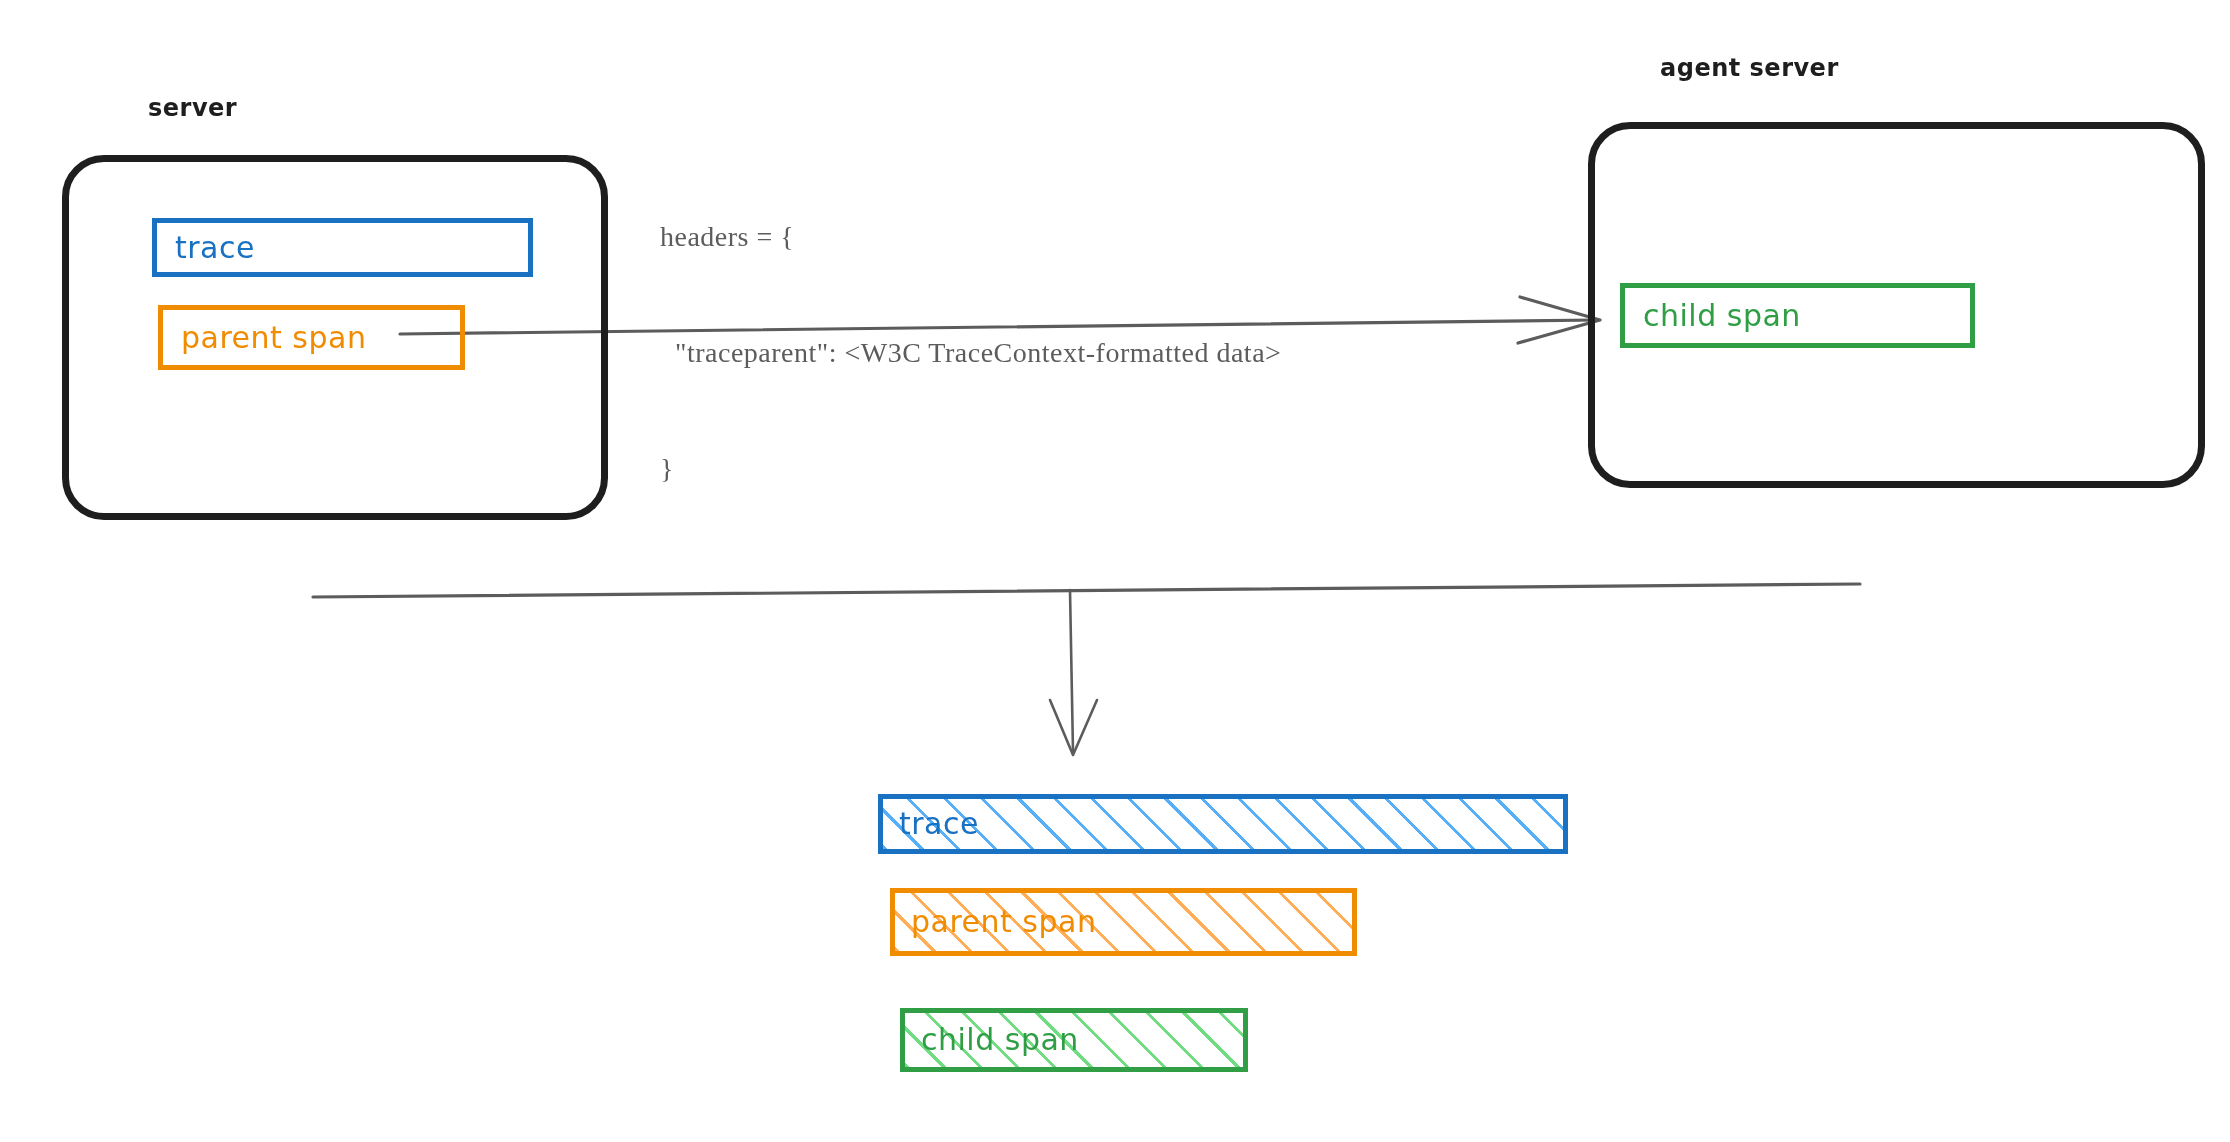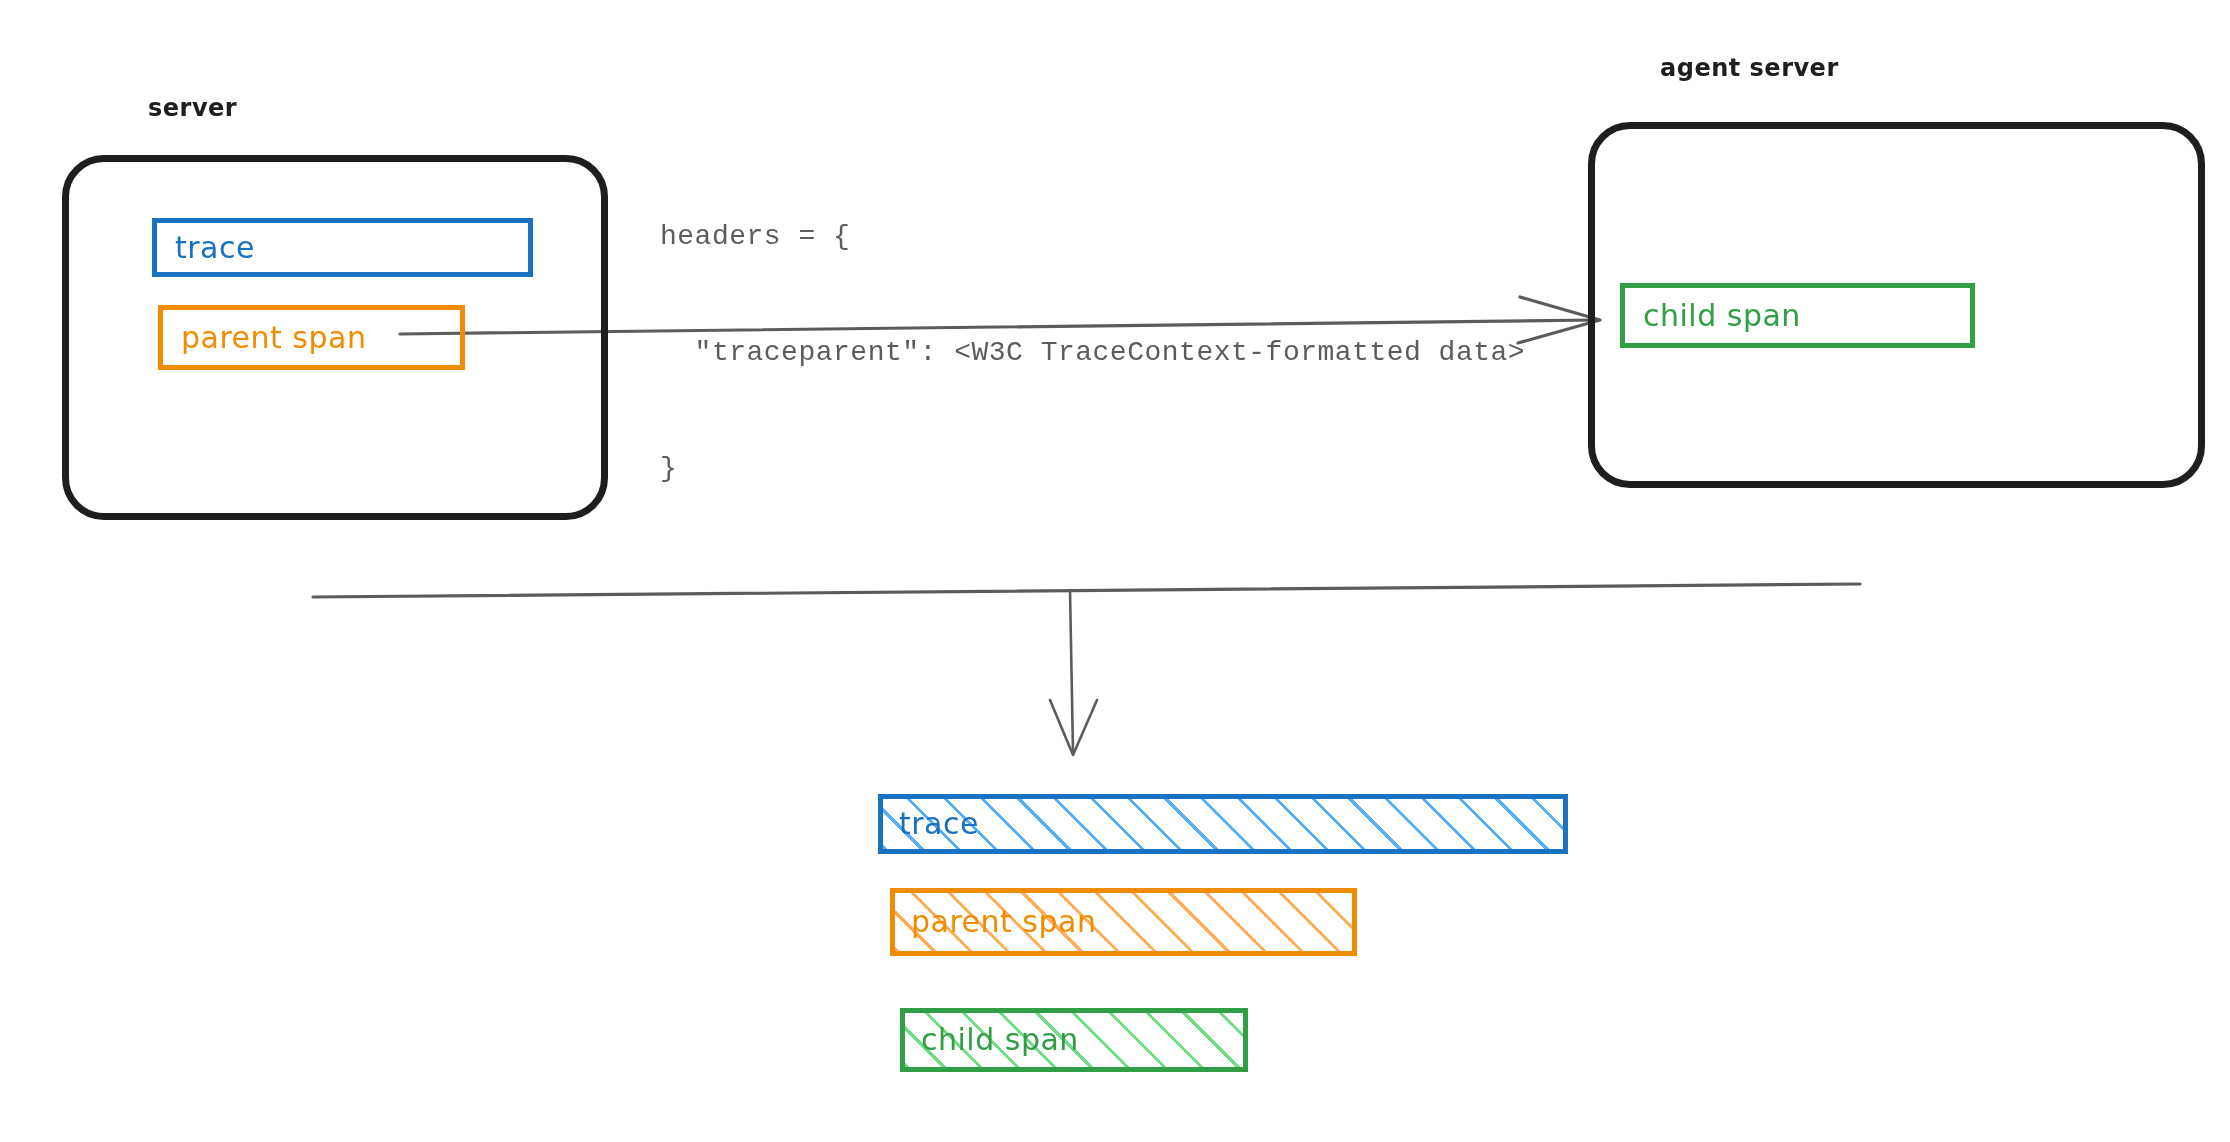--- a/index.html
+++ b/index.html
@@ -67,21 +67,21 @@
   .box-child        { border: 5px solid #2f9e44; }
   .box-child .span-label        { color: #2f9e44; }
 
   
   .code-block {
     position: absolute;
     color: #5c5c5c;
     font-size: 28px;
     line-height: 1.38;
     white-space: pre;
-    font-family: Liberation Mono, monospace;
+    font-family: Liberation Serif, serif;
   }
 
   
   .bar {
     position: absolute;
     box-sizing: border-box;
     display: flex;
     align-items: center;
   }
   .bar > .bar-label {

